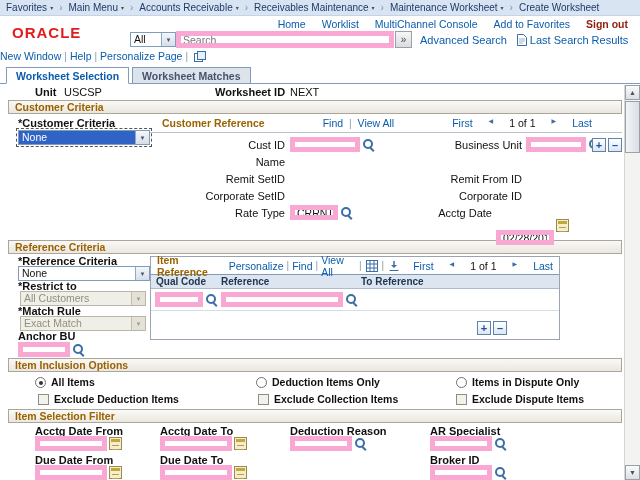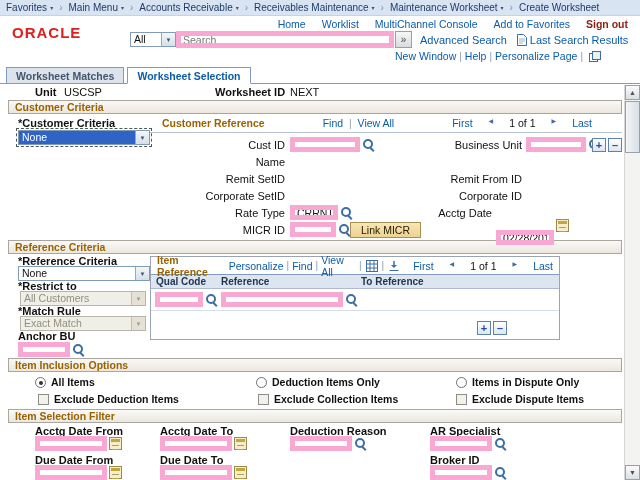--- a/index.html
+++ b/index.html
@@ -29,21 +29,21 @@
 
 .ddl{display:flex;height:15px;border:1px solid #7f9db9;background:#fff;font-size:10.5px;cursor:pointer}
 .ddl .val{flex:1;padding:0 3px;line-height:13px;white-space:nowrap;overflow:hidden}
 .ddl .sbtn{width:14px;background:linear-gradient(#f4f7fa,#d5deea);border-left:1px solid #93a9c2;color:#44566e;font-size:6px;display:flex;align-items:center;justify-content:center}
 .ddl.focused{outline:1px dashed #555;outline-offset:1px}
 .ddl.focused .val{background:#2f63c6;color:#fff}
 .ddl.dis{background:#efeee7;border-color:#b9b5a9;cursor:default}
 .ddl.dis .val{color:#93907f}
 .ddl.dis .sbtn{background:#e4e1d6;border-left-color:#c2beb0;color:#a19d8c}
 
-.pagebar{height:16px;display:flex;justify-content:flex-end;align-items:center;padding-right:36px;font-size:10.5px}
+.pagebar{height:16px;display:flex;align-items:center;padding-right:4px;font-size:10.5px}
 .tabs{height:20px;display:flex;align-items:flex-end;padding-left:6px;border-bottom:1px solid #7f9cc0}
 .tab{height:17px;display:flex;align-items:center;padding:0 9px;font-weight:bold;font-size:10.5px;border:1px solid #7f9cc0;margin-right:3px;cursor:pointer;position:relative;top:1px}
 .tab.active{background:#fff;color:#0b5cab;border-bottom-color:#fff}
 .tab.inactive{background:#dde3eb;color:#44546e}
 
 .content{position:relative;padding:0 18px 0 8px}
 .keyrow{position:relative;height:16px}
 .secbar{height:14px;border:1px solid #a9a69e;background:linear-gradient(#faf9f6,#ebe7df);color:#9a6200;font-weight:bold;font-size:10.5px;line-height:12px;padding:0 6px}
 .sec{position:relative}
 .cc{height:126px}.rc{height:104px}.iio{height:37px}.isf{height:63px}
@@ -162,22 +162,22 @@
   <span class="pipe">|</span>
   <span class="mini-ico">
       <svg width="12" height="11" viewBox="0 0 12 11">
         <rect x="0.5" y="2.5" width="8" height="8" fill="#fff" stroke="#3c6ea5"></rect>
         <rect x="3.5" y="0.5" width="8" height="8" fill="#e8f0f8" stroke="#3c6ea5"></rect>
       </svg>
     </span>
 </div>
 
 <div class="tabs">
+  <div class="tab active">Worksheet Selection</div>
   <div class="tab inactive">Worksheet Matches</div>
-  <div class="tab active">Worksheet Selection</div>
 </div>
 
 <div class="content">
 
   <div class="keyrow">
     <span class="abs bold" style="left:27px;top:2px">Unit</span>
     <span class="abs" style="left:56px;top:2px">USCSP</span>
     <span class="abs bold" style="left:207px;top:2px">Worksheet ID</span>
     <span class="abs" style="left:282px;top:2px">NEXT</span>
   </div>
@@ -239,30 +239,20 @@
       <div class="frow">
         <span class="fl">Rate Type</span>
         <span class="fcell" style="left:140px">
           <input class="inp" style="width: 48px;" value="CRRNT">
           <span class="mag"></span>
         </span>
         <span class="fl2" style="width:62px">Acctg Date</span>
         <span class="fcell" style="left:346px">
           <input class="inp" style="width: 58px; margin-top: 25px;" value="02/28/2015">
           <span class="cal"></span>
-        </span>
-      </div>
-      <div class="frow">
-        <span class="fl">MICR ID</span>
-        <span class="fcell" style="left:140px">
-          <input class="inp" style="width: 46px;">
-          <span class="mag"></span>
-        </span>
-        <span class="fcell" style="left:200px">
-          <button class="btn-tan">Link MICR</button>
         </span>
       </div>
     </div>
   </div>
 
   <div class="secbar">Reference Criteria</div>
   <div class="sec rc">
     <span class="abs bold" style="left:10px;top:1px">*Reference Criteria</span>
     <div class="ddl abs" style="left:10px;top:12px;width:132px">
       <span class="val">None</span>

